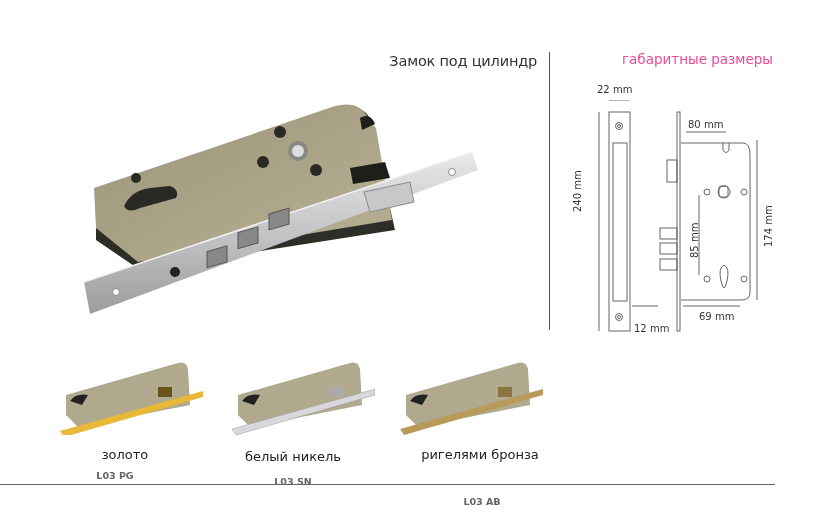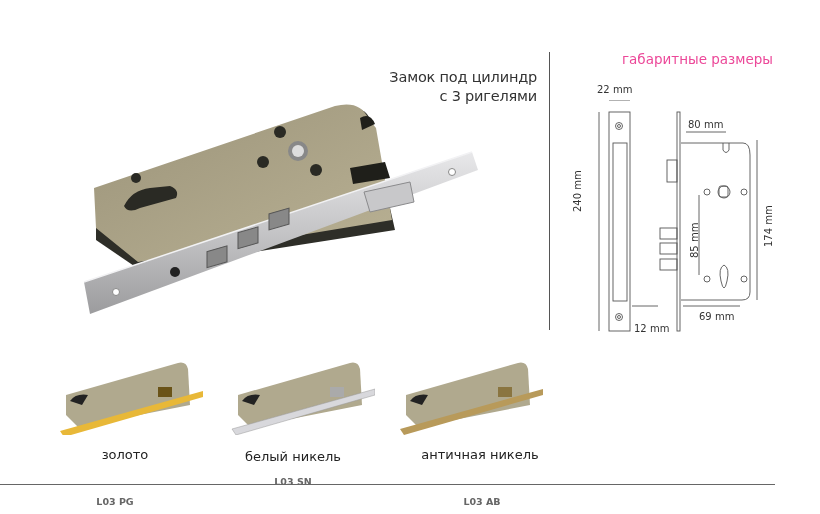--- a/index.html
+++ b/index.html
@@ -1,18 +1,18 @@
 <!DOCTYPE html>
 <html><head>
 <meta charset="utf-8">
 <style>
   html,body{margin:0;padding:0;background:#fff;}
   body{width:820px;height:514px;position:relative;overflow:hidden;font-family:"DejaVu Sans","Liberation Sans",sans-serif;color:#222;}
   .abs{position:absolute;}
-  .title{right:283px;top:52px;text-align:right;font-size:14.5px;line-height:19px;color:#333;letter-spacing:-0.2px;margin-top:16px;}
+  .title{right:283px;top:52px;text-align:right;font-size:14.5px;line-height:19px;color:#333;letter-spacing:-0.2px;}
   .vdiv{left:549px;top:52px;width:1px;height:278px;background:#555;}
   .dims-title{left:622px;top:51px;font-size:13.5px;color:#ec4899;}
   .dim{font-size:10px;color:#333;}
   .color-label{font-size:13px;font-weight:normal;color:#222;text-align:center;}
   .hrule{left:0;top:484px;width:775px;height:1px;background:#666;}
   .code{font-size:9.5px;font-weight:bold;color:#666;text-align:center;}
   svg{position:absolute;}
 </style>
 </head>
 <body>
@@ -53,21 +53,20 @@
   <rect x="127" y="160" width="20" height="16" fill="#888" stroke="#555" transform="skewY(-16) translate(0,38)"></rect>
   <rect x="158" y="150" width="20" height="16" fill="#888" stroke="#555" transform="skewY(-16) translate(0,38)"></rect>
   <rect x="189" y="140" width="20" height="16" fill="#888" stroke="#555" transform="skewY(-16) translate(0,38)"></rect>
   <circle cx="95" cy="182" r="5" fill="#222"></circle>
   <circle cx="36" cy="202" r="3.5" fill="#fff" stroke="#888"></circle>
   <circle cx="372" cy="82" r="3.5" fill="#fff" stroke="#888"></circle>
 </svg>
 
 <div class="abs title">
   <div>Замок под цилиндр</div>
-  <div>с 3 ригелями</div>
 </div>
 
 <div class="abs vdiv"></div>
 
 <div class="abs dims-title">габаритные размеры</div>
 
 <svg style="left:580px;top:100px" width="220" height="240" viewBox="0 0 220 240" fill="none" stroke="#555" stroke-width="0.9">
 
   <rect x="29" y="12" width="21" height="219"></rect>
   <rect x="33" y="43" width="14" height="158"></rect>
@@ -121,19 +120,19 @@
 </svg>
 <svg style="left:398px;top:355px" width="145" height="80" viewBox="0 0 145 80">
   <path d="M8 40 L120 8 Q128 6 130 14 L132 50 L20 72 L8 60 Z" fill="#b0a98e"></path>
   <path d="M12 46 Q18 38 30 40 L24 50 Z" fill="#222"></path>
   <path d="M2 74 L145 34 L145 40 L6 80 Z" fill="#b89a5a"></path>
   <rect x="100" y="32" width="14" height="10" fill="#8a7540"></rect>
 </svg>
 
 <div class="abs color-label" style="left:60px;top:447px;width:130px">золото</div>
 <div class="abs color-label" style="left:228px;top:449px;width:130px">белый никель</div>
-<div class="abs color-label" style="left:405px;top:447px;width:150px">античная никель</div>
+<div class="abs color-label" style="left:405px;top:447px;width:150px">ригелями бронза</div>
 
 <div class="abs hrule"></div>
 
-<div class="abs code" style="left:80px;top:496px;width:70px">L03 PG</div>
+<div class="abs code" style="left:80px;top:470px;width:70px">L03 PG</div>
 <div class="abs code" style="left:258px;top:476px;width:70px">L03 SN</div>
 <div class="abs code" style="left:447px;top:496px;width:70px">L03 AB</div>
 
 </body></html>

